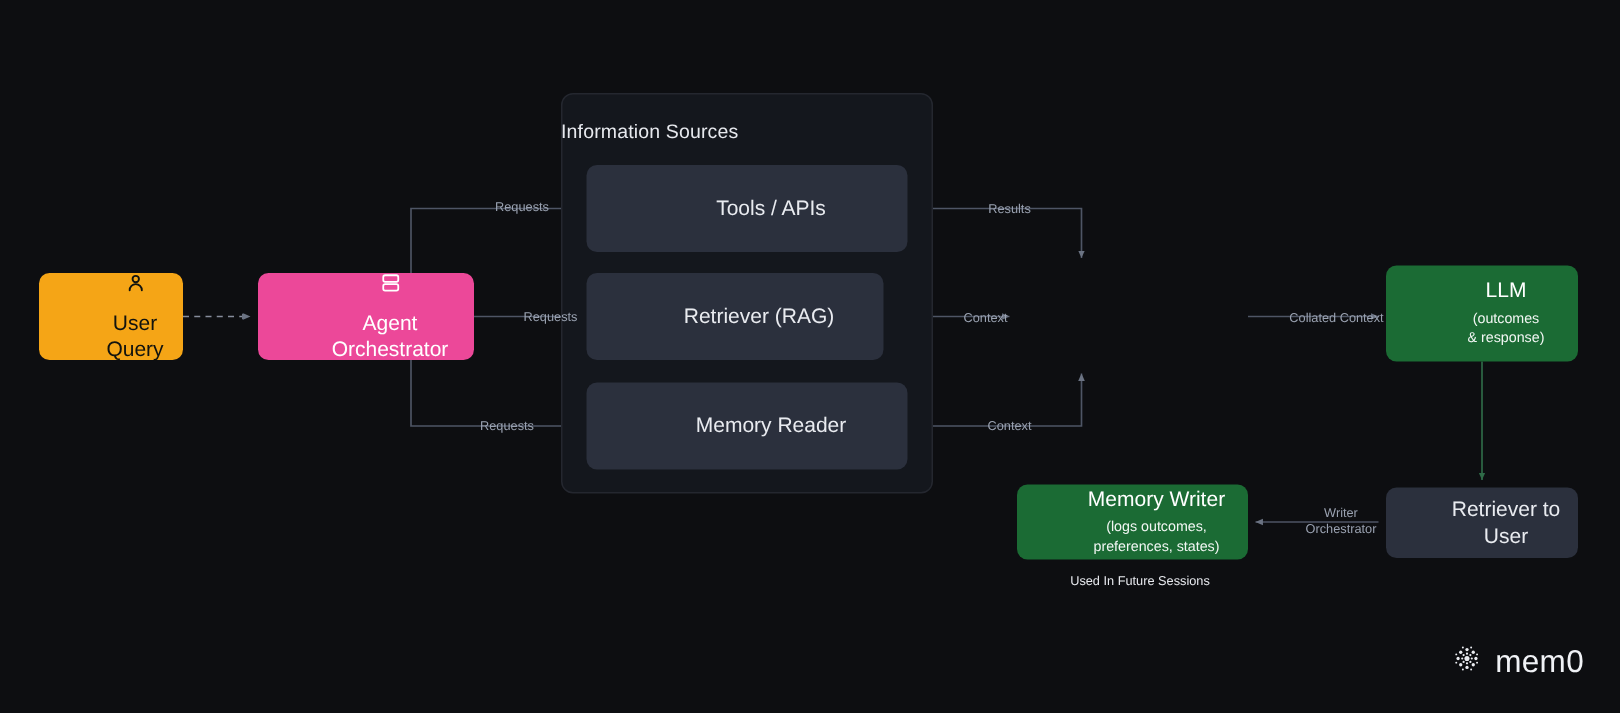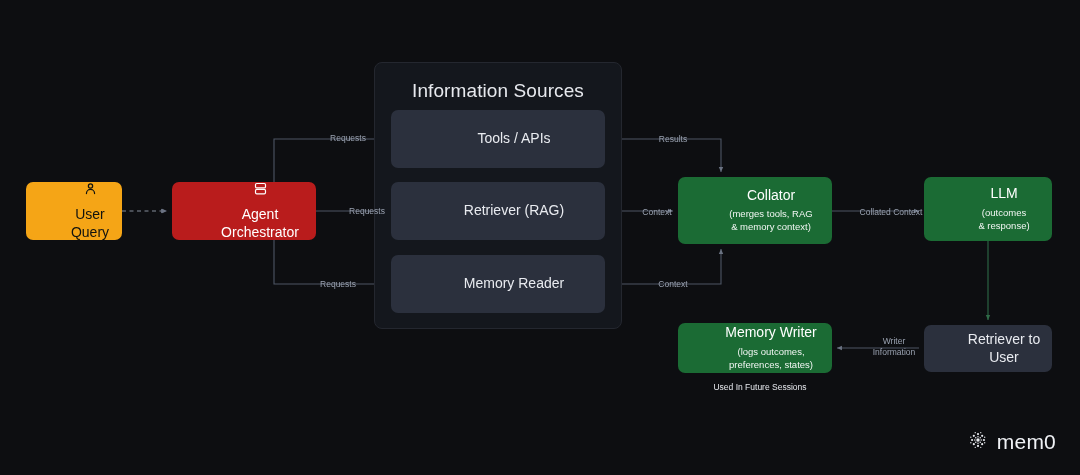--- a/index.html
+++ b/index.html
@@ -35,23 +35,22 @@
     height: 267px;
     background: #14171d;
     border: 1px solid #24272f;
     border-radius: 8px;
   }
   .group-title {
     position: absolute;
     left: 374px;
     top: 80px;
     width: 248px;
-    text-align: center;
     color: #e7e9ee;
-    font-size: 19px;
+    font-size: 13px;
     letter-spacing: .1px;
   }
 
   
   .node {
     position: absolute;
     border-radius: 7px;
     display: flex;
     flex-direction: column;
     align-items: center;
@@ -62,32 +61,32 @@
   }
   .node .title { font-size: 14px; }
   .node .sub {
     font-size: 9.5px;
     line-height: 1.35;
     margin-top: 4px;
     opacity: .94;
   }
 
   .node.amber { background: #f5a516; color: #11130f; }
-  .node.blue  { background: #b91c1c; color: #ffffff; }
+  .node.blue  { background: #ec4899; color: #ffffff; }
   .node.green { background: #1b6b34; color: #ffffff; }
   .node.slate { background: #2b303d; color: #e9ebf0; }
 
   .node-icon { display: block; margin-bottom: 5px; }
 
   
   #node-user-query        { left: 26px;  top: 182px; width: 96px;  height: 58px; }
   #node-agent-orchestrator{ left: 172px; top: 182px; width: 144px; height: 58px; }
 
   #node-tools-apis        { left: 391px; top: 110px; width: 214px; height: 58px; }
-  #node-retriever-rag     { left: 391px; top: 182px; width: 214px; height: 58px; }
+  #node-retriever-rag     { left: 391px; top: 182px; width: 198px; height: 58px; }
   #node-memory-reader     { left: 391px; top: 255px; width: 214px; height: 58px; }
 
   #node-collator          { left: 678px; top: 177px; width: 154px; height: 67px; }
   #node-llm               { left: 924px; top: 177px; width: 128px; height: 64px; }
 
   #node-memory-writer     { left: 678px; top: 323px; width: 154px; height: 50px; }
   #node-response-user     { left: 924px; top: 325px; width: 128px; height: 47px; }
 
   
   .edge-label {
@@ -193,27 +192,20 @@
   </div>
 
   <div class="node slate" id="node-retriever-rag">
     <span class="title">Retriever (RAG)</span>
   </div>
 
   <div class="node slate" id="node-memory-reader">
     <span class="title">Memory Reader</span>
   </div>
 
-  <div class="node green" id="node-collator">
-    <span class="title">Collator</span>
-    <span class="sub">
-      <span>(merges tools, RAG</span><br>
-      <span>&amp; memory context)</span>
-    </span>
-  </div>
 
   <div class="node green" id="node-llm">
     <span class="title">LLM</span>
     <span class="sub">
       <span>(outcomes</span><br>
       <span>&amp; response)</span>
     </span>
   </div>
 
   <div class="node green" id="node-memory-writer">
@@ -230,21 +222,21 @@
   <div class="edge-label" style="left:322px; top:284px;">Requests</div>
 
   <div class="edge-label" style="left:657px; top:139px;">Results</div>
   <div class="edge-label" style="left:641px; top:212px;">Context</div>
   <div class="edge-label" style="left:657px; top:284px;">Context</div>
 
   <div class="edge-label" style="left:875px; top:212px;">Collated Context</div>
 
   <div class="edge-label" style="left:878px; top:347px;">
     <span>Writer</span><br>
-    <span>Information</span>
+    <span>Orchestrator</span>
   </div>
 
   <div class="caption" style="left:760px; top:382px;">Used In Future Sessions</div>
 
   <div id="brand">
     <span>
       <svg width="22" height="22" viewBox="0 0 40 40">
         <g fill="#e9ebf0">
           <circle cx="20" cy="20" r="3.1"></circle>
           <circle cx="20" cy="9.2" r="2.0"></circle>

